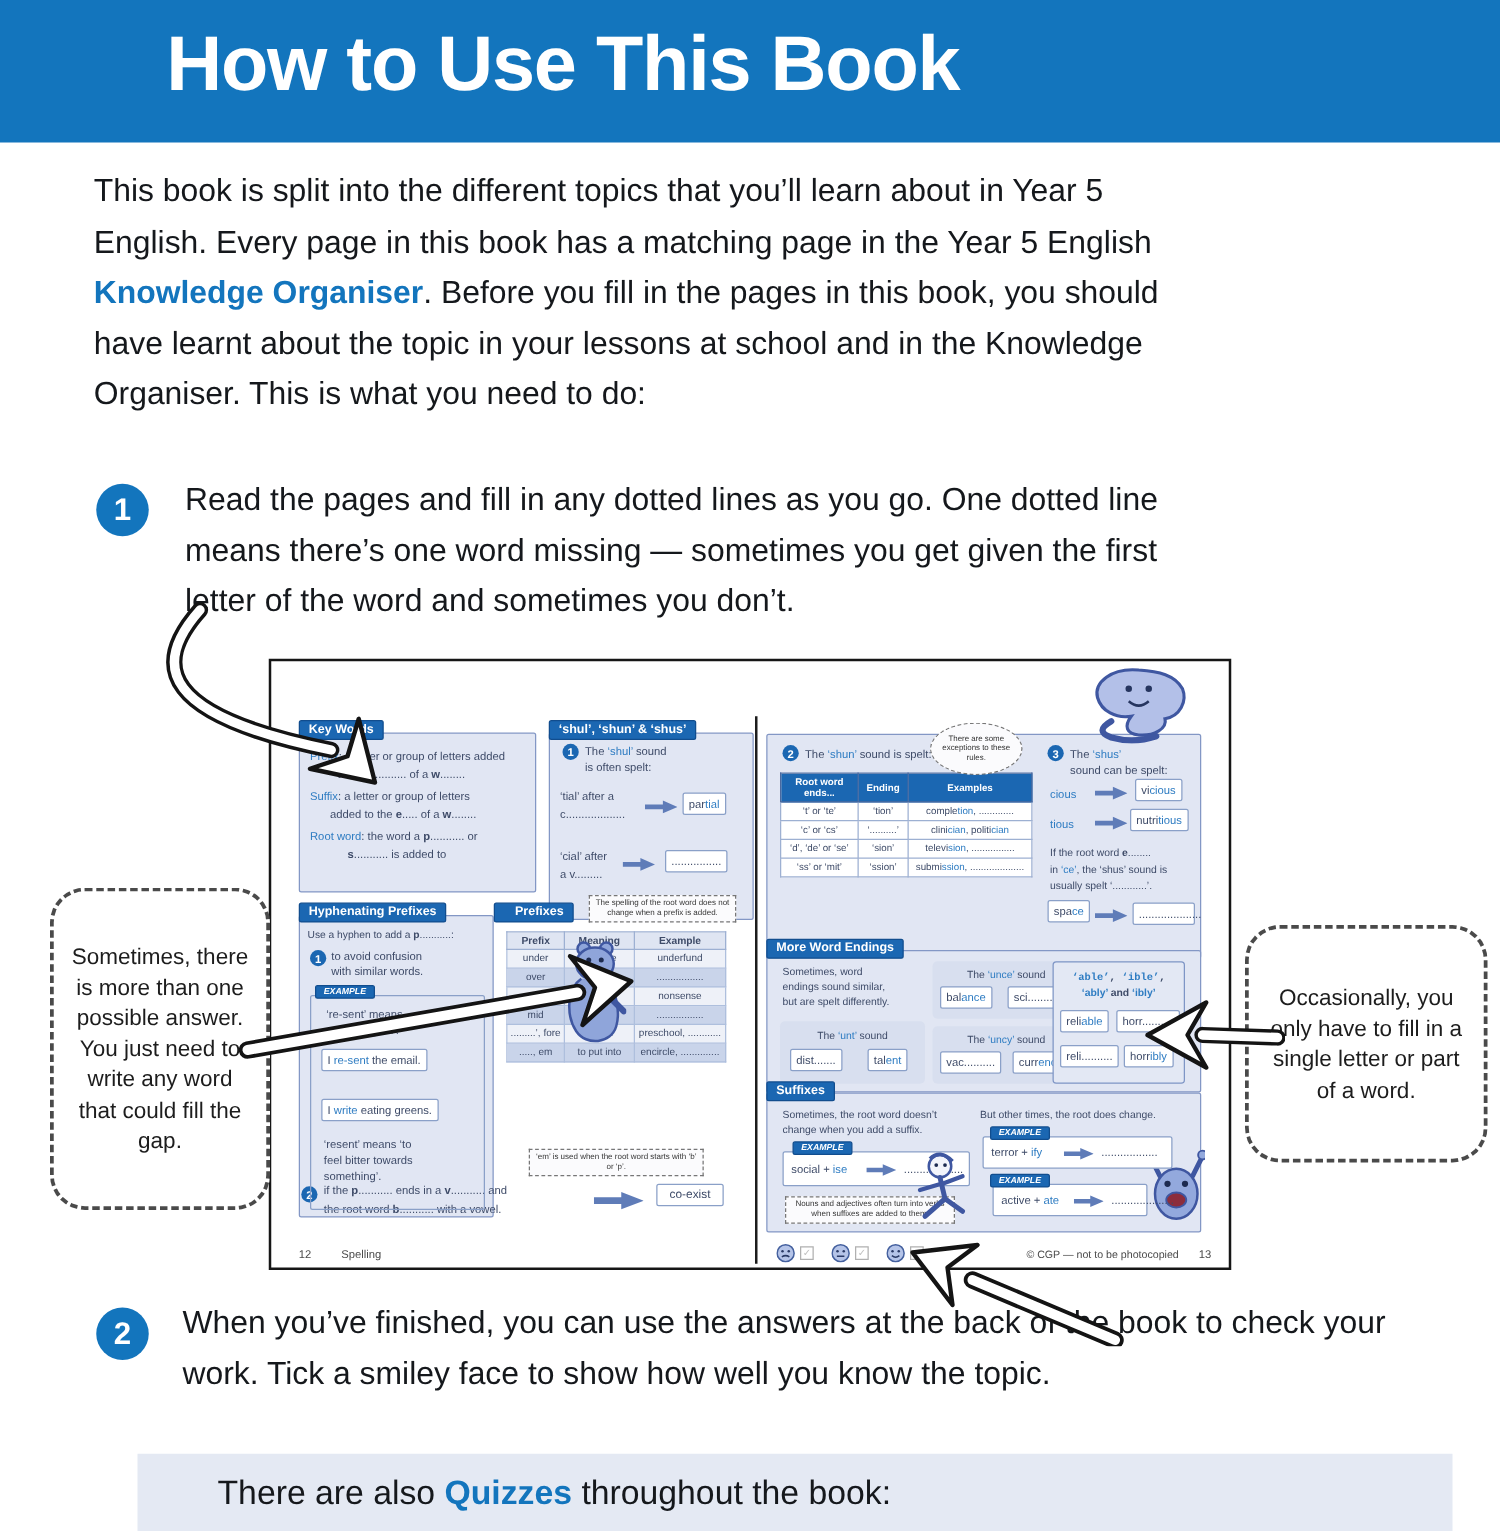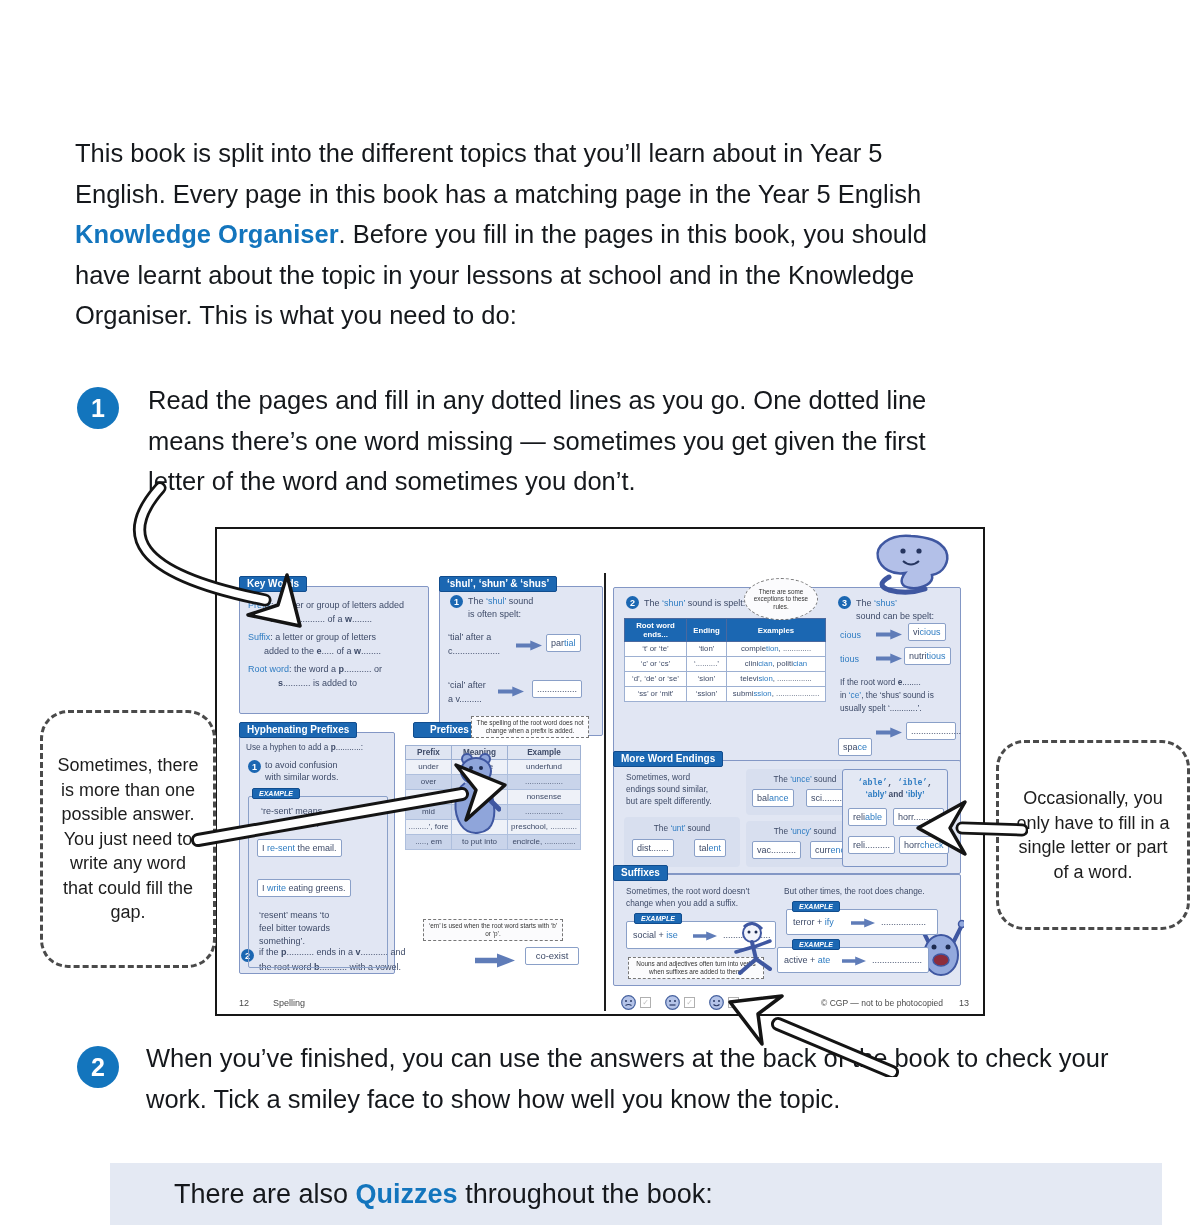--- a/index.html
+++ b/index.html
@@ -65,20 +65,23 @@
   
   .quizbar{position:absolute;left:110px;top:1163px;width:1052px;height:62px;background:#e4e9f3;
       display:flex;align-items:center;padding-left:64px;font-size:27px;color:#15181c;}
   .arr-svg{position:absolute;z-index:10;pointer-events:none;}
 </style>
 </head>
 <body>
 
 <div id="page">
 
+  <header class="banner">
+    <h1>How to Use This Book</h1>
+  </header>
 
   <p class="intro"><span>This book is split into the different topics that you’ll learn about in Year 5 English.  Every page in this book has a matching page in the Year 5 English </span><span class="seg-accb">Knowledge Organiser</span><span>.  Before you fill in the pages in this book, you should have learnt about the topic in your lessons at school and in the Knowledge Organiser.  This is what you need to do:</span></p>
 
   <div class="step-badge" style="left:77px;top:387px;">1</div>
   <div class="step-text" style="left:148px;top:380px;width:810px;"><span>Read the pages and fill in any dotted lines as you go.  One dotted line means there’s one word missing — sometimes you get given the first letter of the word and sometimes you don’t.</span></div>
 
   <div class="spread">
     <div class="divider"></div>
 
     <svg class="abs" style="left:648px;top:2px;z-index:5;" width="92" height="64" viewBox="0 0 92 64">
@@ -136,21 +139,21 @@
       <circle cx="22" cy="8" r="5" fill="#8fa5da" stroke="#3f57a1" stroke-width="2"></circle>
       <circle cx="40" cy="8" r="5" fill="#8fa5da" stroke="#3f57a1" stroke-width="2"></circle>
       <ellipse cx="31" cy="20" rx="15" ry="13" fill="#8fa5da" stroke="#3f57a1" stroke-width="2"></ellipse>
       <circle cx="26" cy="17" r="2" fill="#1d2b50"></circle>
         <circle cx="36" cy="17" r="2" fill="#1d2b50"></circle>
       <ellipse cx="31" cy="25" rx="4" ry="3" fill="#c9d3ee" stroke="#3f57a1" stroke-width="1.5"></ellipse>
       <path d="M20 32 C8 40 8 62 16 74 C24 86 44 84 48 70 C52 56 46 38 40 32" fill="#8fa5da" stroke="#3f57a1" stroke-width="2"></path>
       <path d="M44 48 L54 58" stroke="#3f57a1" stroke-width="5" stroke-linecap="round"></path>
     </svg>
 
-    <div class="tab" style="left:196px;top:193px;padding-left:16px;">Prefixes</div>
+    <div class="tab" style="left:178px;top:193px;padding-left:16px;">Prefixes</div>
     <div class="note-d" style="left:254px;top:187px;width:118px;">The spelling of the root word does not change when a prefix is added.</div>
     <table class="ptable" style="left:188px;top:216px;width:176px;">
       <thead>
         <tr>
           <th style="width:46px;">Prefix</th>
           <th style="width:56px;">Meaning</th>
           <th>Example</th>
         </tr>
       </thead>
       <tbody>
@@ -237,21 +240,21 @@
       <div class="bk" style="left:242px;top:22px;">sound can be spelt:</div>
       <div class="bk" style="left:226px;top:41px;"><span class="seg-acc">cious</span></div>
       <div class="barrow" style="left:262px;top:41px;width:26px;height:11px;"></div>
       <div class="wbox" style="left:294px;top:35px;"><span>vi</span><span class="seg-acc">cious</span></div>
       <div class="bk" style="left:226px;top:65px;"><span class="seg-acc">tious</span></div>
       <div class="barrow" style="left:262px;top:65px;width:26px;height:11px;"></div>
       <div class="wbox" style="left:290px;top:59px;"><span>nutri</span><span class="seg-acc">tious</span></div>
       <div class="bk sm" style="left:226px;top:88px;"><span>If the root word </span><span class="seg-b">e</span><span>........</span></div>
       <div class="bk sm" style="left:226px;top:101px;"><span>in </span><span class="seg-acc">‘ce’</span><span>, the ‘shus’ sound is</span></div>
       <div class="bk sm" style="left:226px;top:114px;"><span>usually spelt ‘............’.</span></div>
-      <div class="wbox" style="left:224px;top:150px;"><span>spa</span><span class="seg-acc">ce</span></div>
+      <div class="wbox" style="left:224px;top:132px;"><span>spa</span><span class="seg-acc">ce</span></div>
       <div class="barrow" style="left:262px;top:139px;width:26px;height:11px;"></div>
       <div class="wbox" style="left:292px;top:134px;width:50px;">....................</div>
     </div>
 
     <div class="tab" style="left:396px;top:222px;">More Word Endings</div>
     <div class="panel" style="left:396px;top:231px;width:348px;height:114px;">
       <div class="bk sm" style="left:12px;top:10px;">Sometimes, word</div>
       <div class="bk sm" style="left:12px;top:22px;">endings sound similar,</div>
       <div class="bk sm" style="left:12px;top:34px;">but are spelt differently.</div>
       <div class="abs" style="left:10px;top:56px;width:116px;height:50px;background:#d8dfef;border-radius:4px;">
@@ -268,21 +271,21 @@
         <div class="bk sm" style="left:0;right:0;top:4px;text-align:center;white-space:normal;"><span>The </span><span class="seg-acc">‘uncy’</span><span> sound</span></div>
         <div class="wbox" style="left:6px;top:20px;">vac..........</div>
         <div class="wbox" style="left:64px;top:20px;"><span>curr</span><span class="seg-acc">ency</span></div>
       </div>
       <div class="abs" style="left:228px;top:8px;width:106px;height:98px;background:#e3e8f4;border:1px solid #7e95c5;border-radius:3px;">
         <div class="bk sm" style="left:0;right:0;top:6px;text-align:center;white-space:normal;font-weight:bold;font-family:Liberation Mono, monospace;"><span class="seg-acc">‘able’</span><span>, </span><span class="seg-acc">‘ible’</span><span>,</span></div>
         <div class="bk sm" style="left:0;right:0;top:18px;text-align:center;white-space:normal;font-weight:bold;"><span class="seg-acc">‘ably’</span><span> and </span><span class="seg-acc">‘ibly’</span></div>
         <div class="wbox" style="left:5px;top:38px;"><span>reli</span><span class="seg-acc">able</span></div>
         <div class="wbox" style="left:50px;top:38px;">horr..........</div>
         <div class="wbox" style="left:5px;top:66px;">reli..........</div>
-        <div class="wbox" style="left:56px;top:66px;"><span>horr</span><span class="seg-acc">check</span></div>
+        <div class="wbox" style="left:56px;top:66px;"><span>horr</span><span class="seg-acc">ibly</span></div>
       </div>
     </div>
 
     <div class="tab" style="left:396px;top:336px;">Suffixes</div>
     <div class="panel" style="left:396px;top:345px;width:348px;height:112px;">
       <div class="bk sm" style="left:12px;top:10px;">Sometimes, the root word doesn’t</div>
       <div class="bk sm" style="left:12px;top:22px;">change when you add a suffix.</div>
       <div class="ex-tab" style="left:20px;top:38px;">EXAMPLE</div>
       <div class="exbox" style="left:12px;top:46px;width:150px;height:28px;">
         <div class="bk" style="left:6px;top:7px;"><span>social + </span><span class="seg-acc">ise</span></div>
@@ -291,21 +294,21 @@
       </div>
       <div class="note-d" style="left:14px;top:82px;width:136px;">Nouns and adjectives often turn into verbs when suffixes are added to them.</div>
       <div class="bk sm" style="left:170px;top:10px;">But other times, the root does change.</div>
       <div class="ex-tab" style="left:178px;top:26px;">EXAMPLE</div>
       <div class="exbox" style="left:172px;top:34px;width:152px;height:26px;">
         <div class="bk" style="left:6px;top:6px;"><span>terror + </span><span class="seg-acc">ify</span></div>
         <div class="barrow" style="left:64px;top:8px;width:24px;height:10px;"></div>
         <div class="bk" style="left:94px;top:6px;">..................</div>
       </div>
       <div class="ex-tab" style="left:178px;top:64px;">EXAMPLE</div>
-      <div class="exbox" style="left:163px;top:72px;width:152px;height:26px;">
+      <div class="exbox" style="left:180px;top:72px;width:124px;height:26px;">
         <div class="bk" style="left:6px;top:6px;"><span>active + </span><span class="seg-acc">ate</span></div>
         <div class="barrow" style="left:64px;top:8px;width:24px;height:10px;"></div>
         <div class="bk" style="left:94px;top:6px;">....................</div>
       </div>
       <svg class="abs" style="left:116px;top:46px;z-index:3;" width="48" height="62" viewBox="0 0 48 62">
         <circle cx="22" cy="12" r="9" fill="#f2f4fb" stroke="#3f57a1" stroke-width="2"></circle>
         <path d="M14 6 Q22 -2 32 8" fill="none" stroke="#3f57a1" stroke-width="3"></path>
         <circle cx="19" cy="11" r="1.5" fill="#1d2b50"></circle>
           <circle cx="26" cy="11" r="1.5" fill="#1d2b50"></circle>
         <path d="M22 21 L26 38" stroke="#3f57a1" stroke-width="4" stroke-linecap="round"></path>

